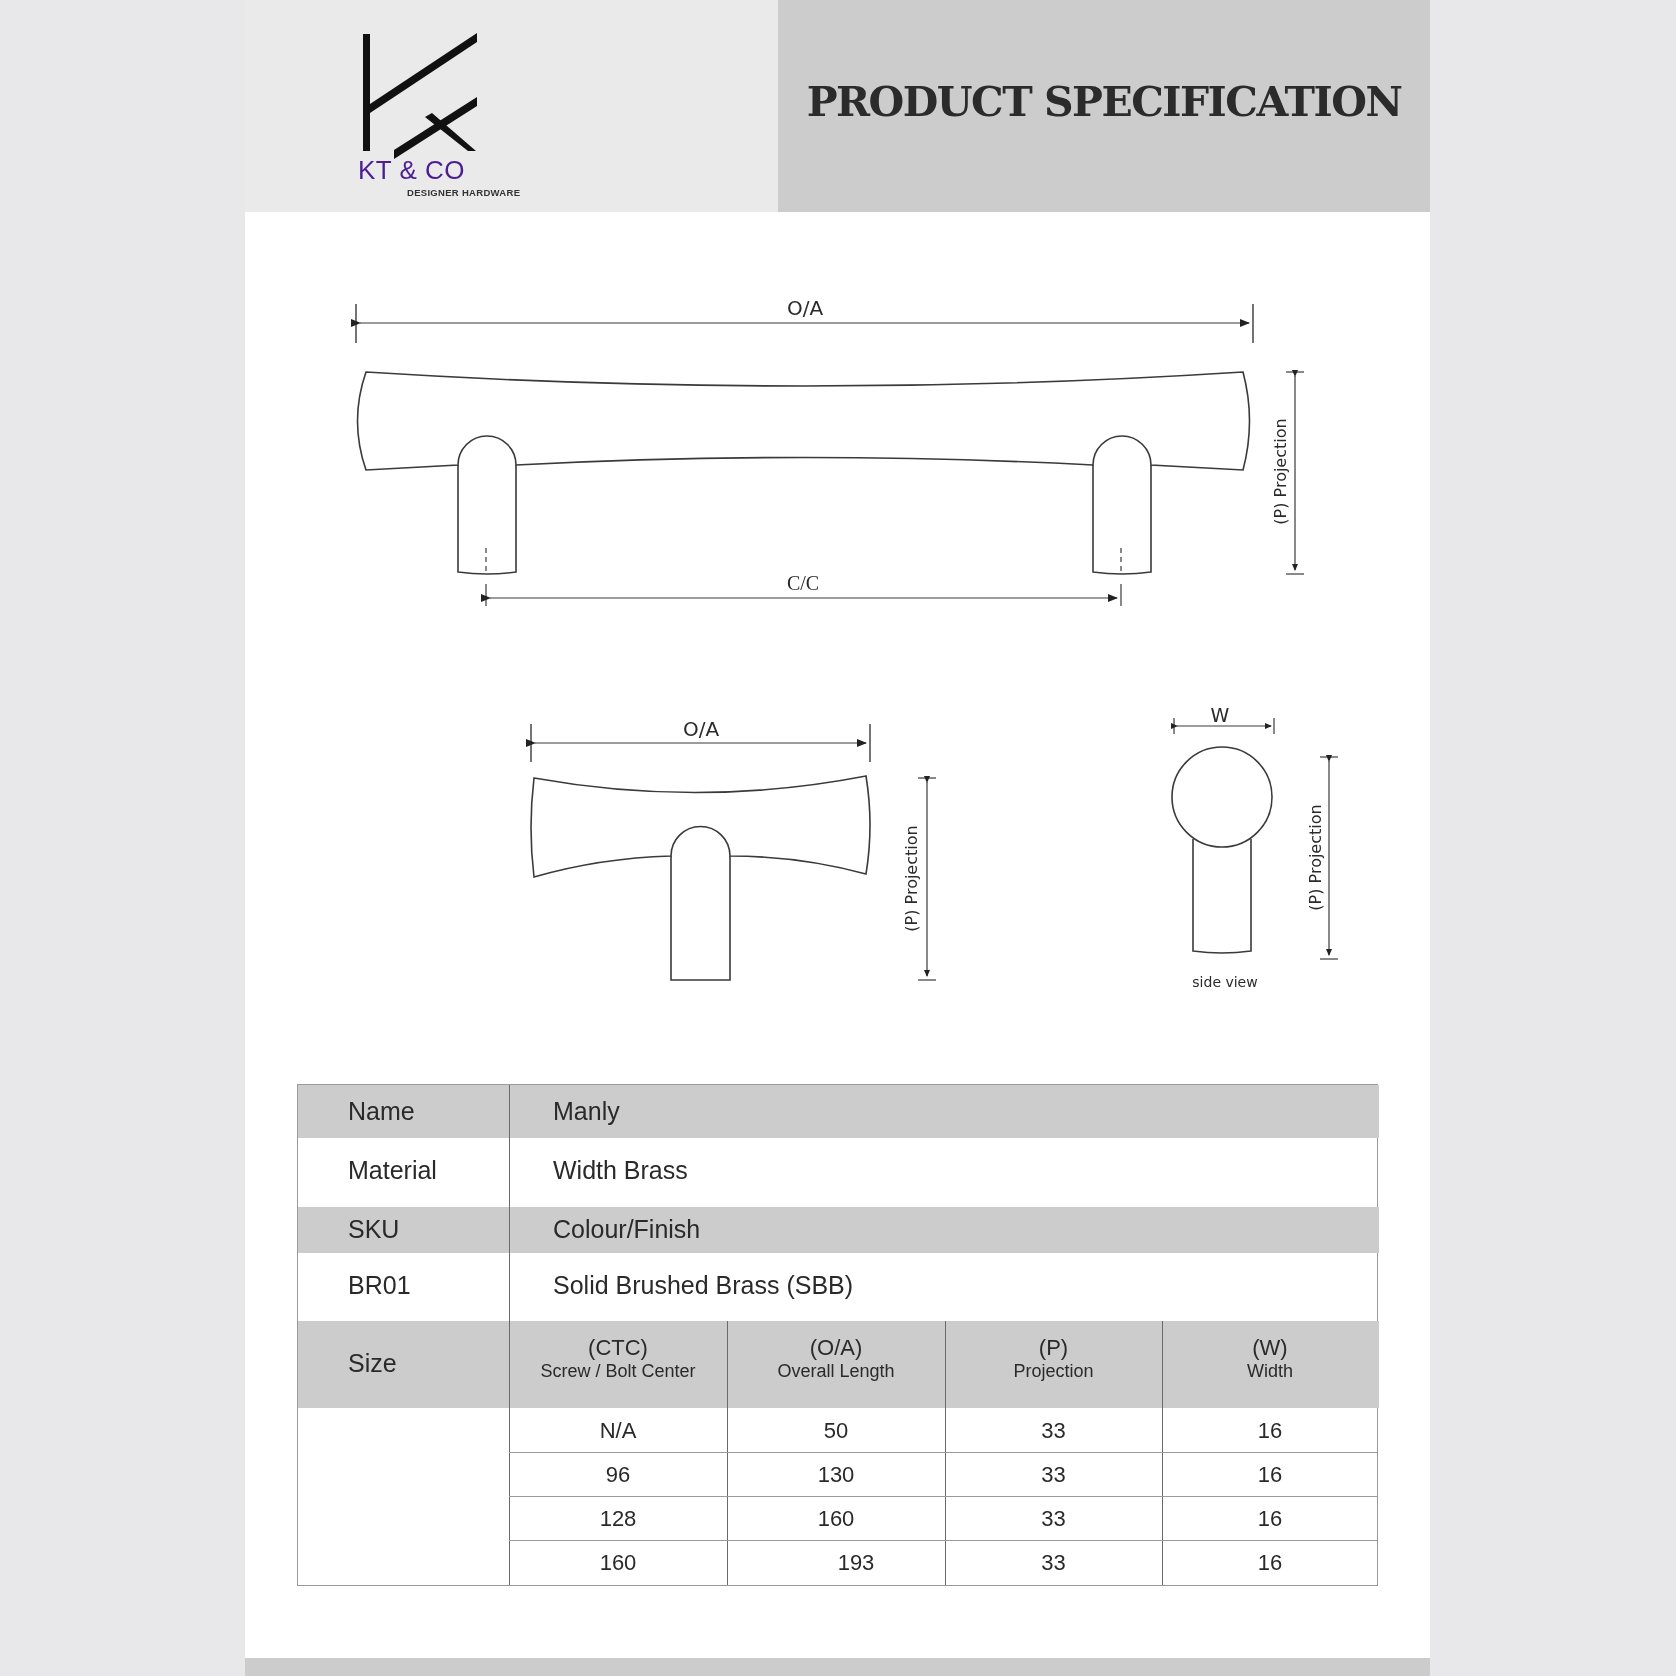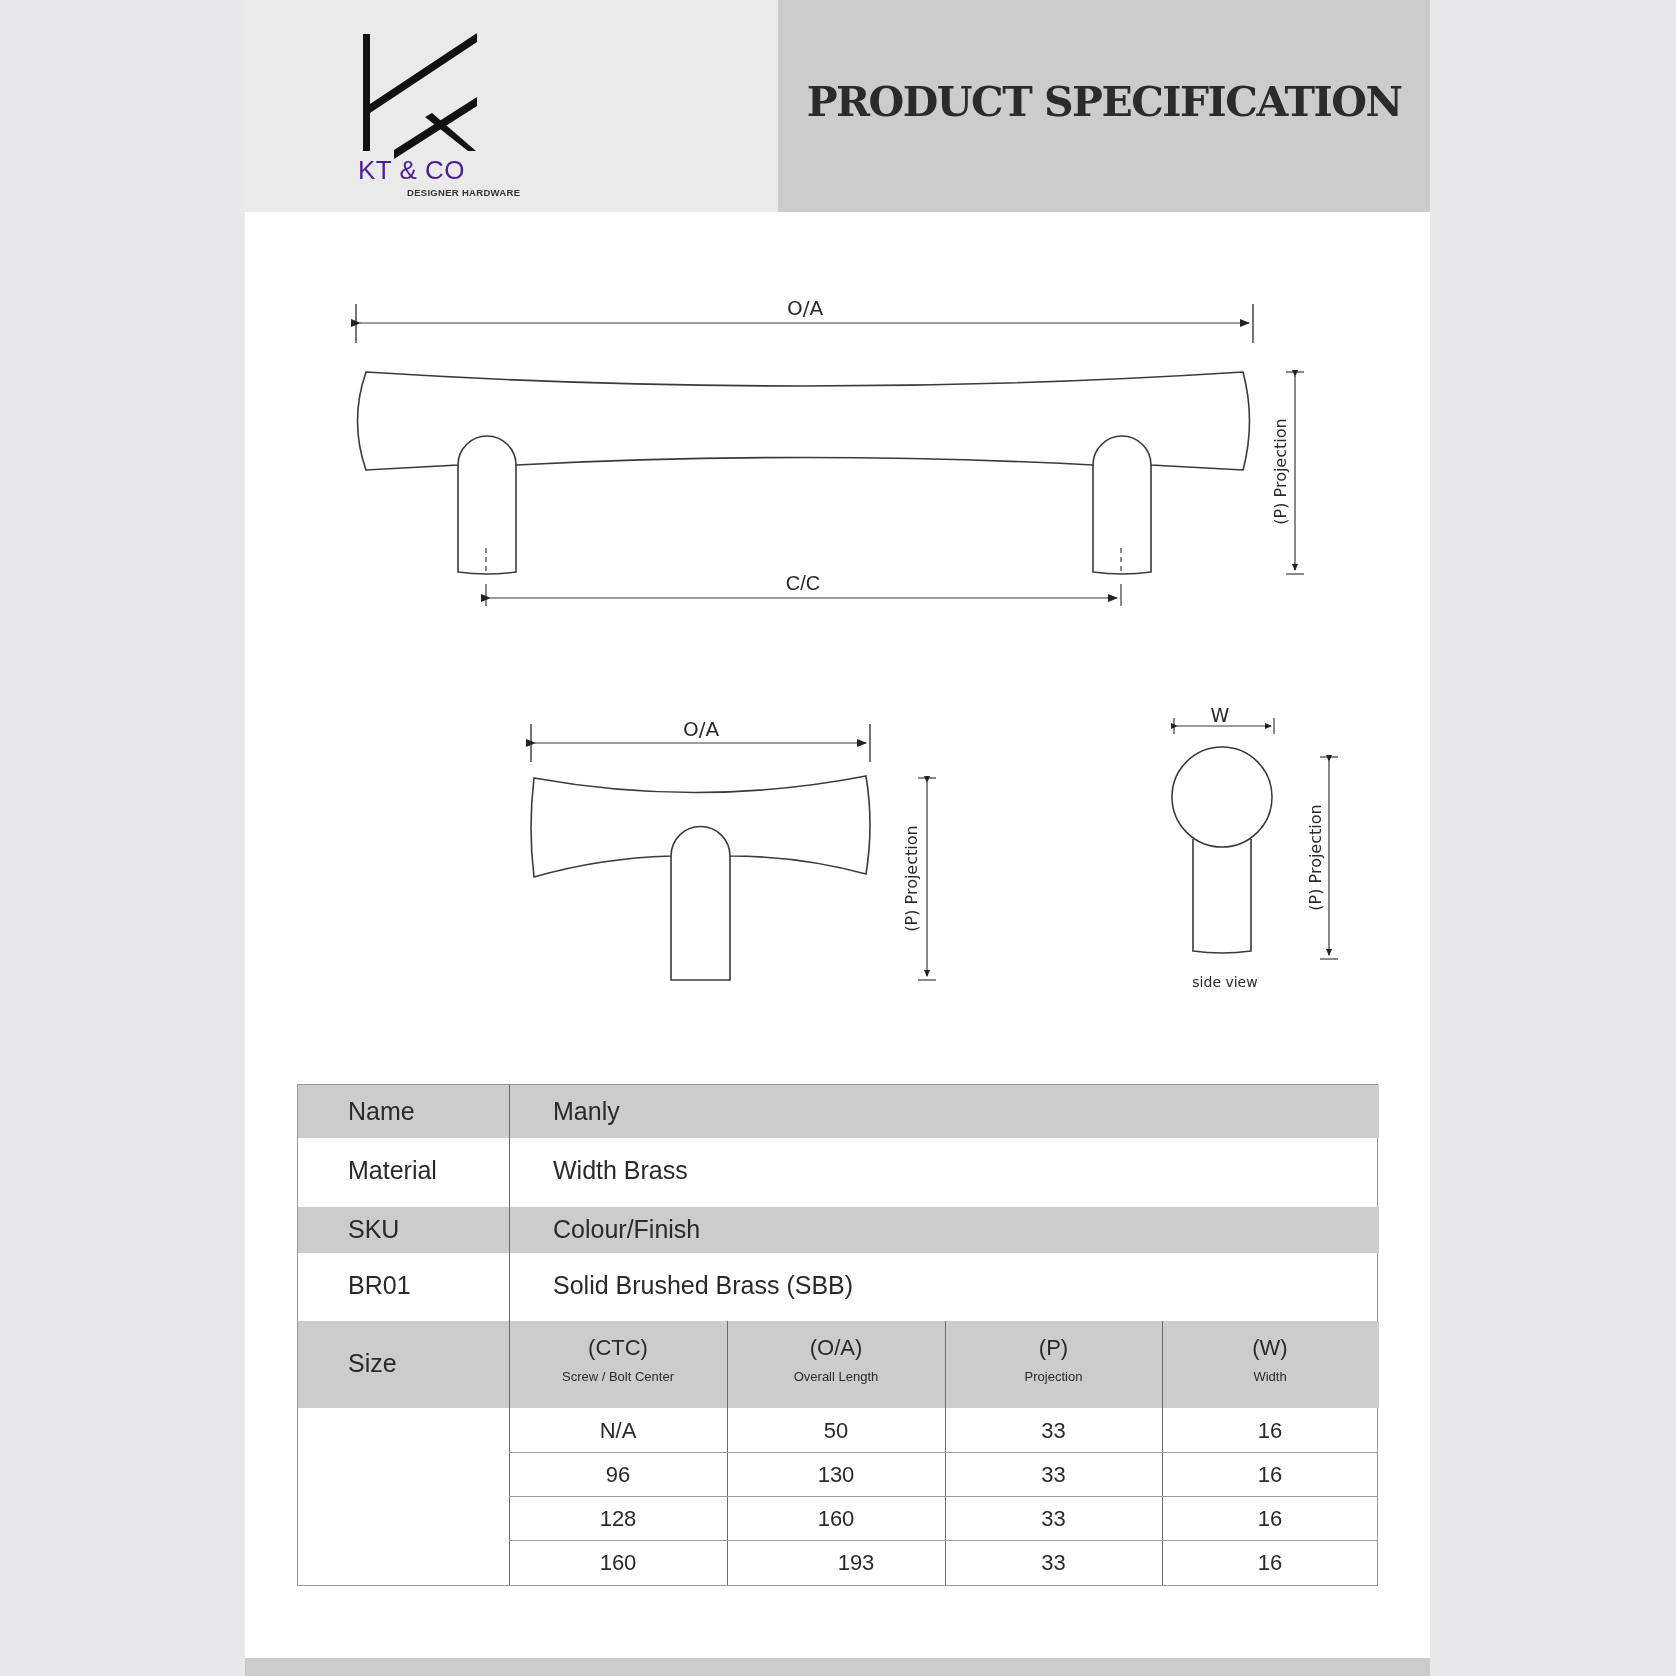--- a/index.html
+++ b/index.html
@@ -13,21 +13,21 @@
   .footer { position:absolute; left:245px; top:1658px; width:1185px; height:18px; background:#cccccc; }
   svg.drawing { position:absolute; left:0; top:0; }
   .row { position:absolute; left:0; width:1081px; }
   .gray { background:#cccccc; }
   .lbl { position:absolute; left:50px; font-size:25px; color:#2a2a2a; }
   .val { position:absolute; left:255px; font-size:25px; color:#2a2a2a; }
   .vline { position:absolute; width:1px; background:#6a6a6a; }
   .hline { position:absolute; height:1px; background:#9a9a9a; }
   .hcell { position:absolute; text-align:center; color:#2a2a2a; }
   .hcell .a { font-size:22px; display:block; margin-top:14px; }
-  .hcell .b { font-size:13px; display:block; margin-top:8px; }
+  .hcell .b { font-size:18px; display:block; }
   .dcell { position:absolute; text-align:center; font-size:22px; color:#2a2a2a; }
 </style>
 </head>
 <body>
 
 <div class="page"></div>
 <div class="hdr-left"></div>
 <div class="hdr-right"></div>
 
 <svg class="drawing" width="1676" height="1676" style="pointer-events:none">
@@ -87,21 +87,21 @@
       <circle cx="1222" cy="797" r="50"></circle>
       <path d="M1193,839 L1193,951 Q1222,955 1251,951 L1251,839"></path>
       <line x1="1320" y1="757" x2="1338" y2="757" stroke-width="1.2"></line>
       <line x1="1320" y1="959" x2="1338" y2="959" stroke-width="1.2"></line>
       <line x1="1329" y1="761" x2="1329" y2="955" marker-start="url(#arrs)" marker-end="url(#arrs)" stroke-width="1.2"></line>
     </g>
   </g>
 </svg>
 
 <div style="position:absolute;left:780px;top:296px;width:50px;text-align:center;font-size:20px;font-family:'DejaVu Sans',sans-serif;">O/A</div>
-<div style="position:absolute;left:778px;top:572px;width:50px;text-align:center;font-size:20px;font-family:Liberation Sans, sans-serif;">C/C</div>
+<div style="position:absolute;left:778px;top:572px;width:50px;text-align:center;font-size:20px;font-family:Liberation Serif, serif;">C/C</div>
 <div style="position:absolute;left:1210px;top:462px;width:140px;text-align:center;font-size:16px;font-family:'DejaVu Sans',sans-serif;transform:rotate(-90deg);transform-origin:center;">(P) Projection</div>
 
 <div style="position:absolute;left:676px;top:717px;width:50px;text-align:center;font-size:20px;font-family:'DejaVu Sans',sans-serif;">O/A</div>
 <div style="position:absolute;left:841px;top:869px;width:140px;text-align:center;font-size:16px;font-family:'DejaVu Sans',sans-serif;transform:rotate(-90deg);transform-origin:center;">(P) Projection</div>
 
 <div style="position:absolute;left:1205px;top:704px;width:30px;text-align:center;font-size:19px;font-family:'DejaVu Sans',sans-serif;">W</div>
 <div style="position:absolute;left:1245px;top:848px;width:140px;text-align:center;font-size:16px;font-family:'DejaVu Sans',sans-serif;transform:rotate(-90deg);transform-origin:center;">(P) Projection</div>
 <div style="position:absolute;left:1180px;top:974px;width:90px;text-align:center;font-size:14px;font-family:'DejaVu Sans',sans-serif;">side view</div>
 
 <div style="position:absolute;left:297px;top:1084px;width:1081px;height:502px;border:1px solid #9a9a9a;box-sizing:border-box;">

